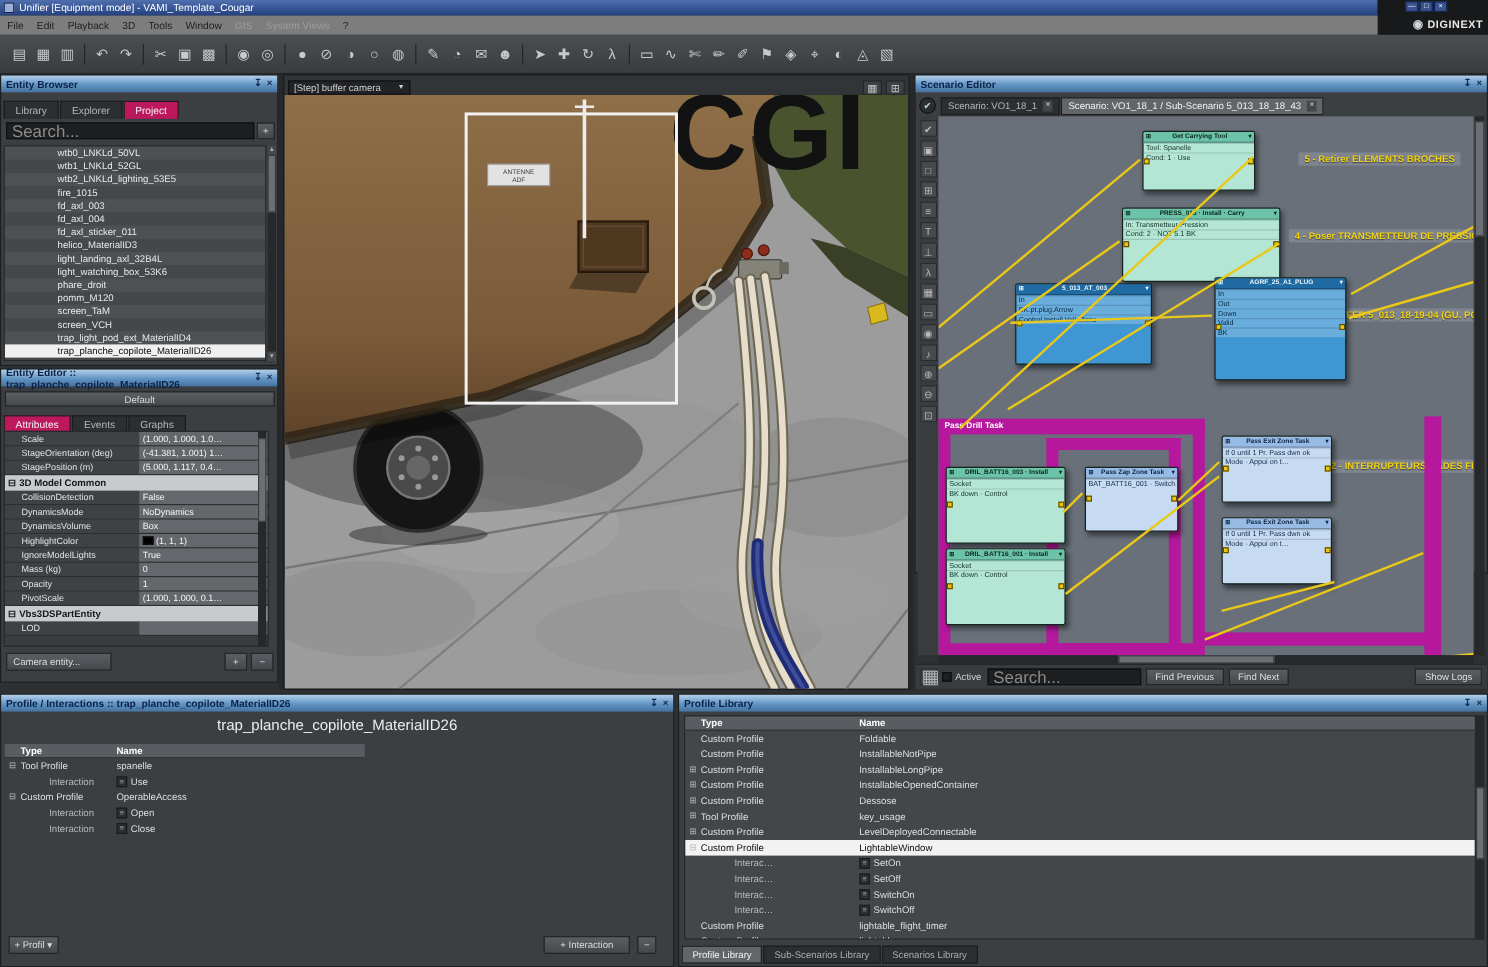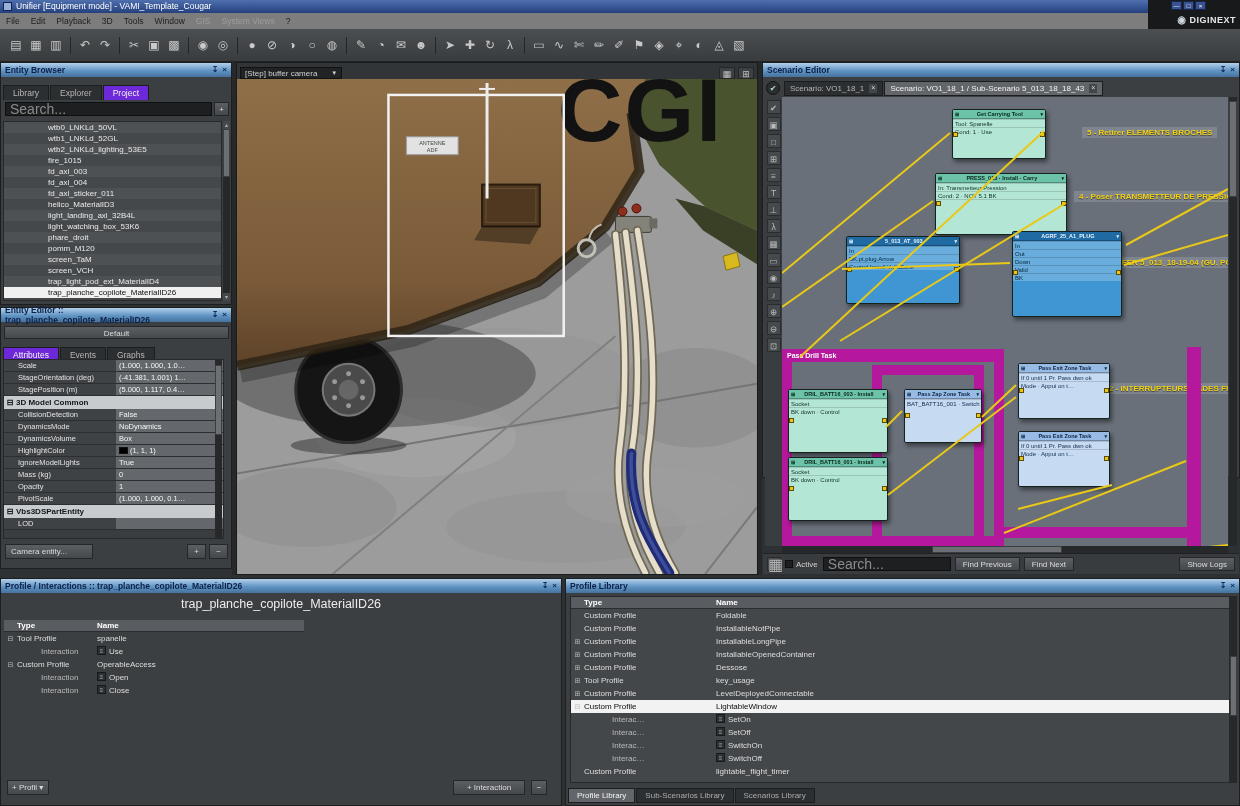--- a/index.html
+++ b/index.html
@@ -29,21 +29,21 @@
 
   
   .panel{position:absolute;background:#3c3f41;border:1px solid #1c1e20}
   .panel-hd{position:absolute;left:0;top:0;right:0;height:14px;
     background:linear-gradient(#b2d0ea,#6094c4 55%,#46729e);color:#0b2148;
     font-size:8.5px;font-weight:bold;display:flex;align-items:center;padding:0 4px}
   .panel-hd .sp{flex:1}
   .hd-mini{font-size:8px;color:#142c52;margin-left:4px;cursor:pointer;line-height:14px}
   .ptab{display:inline-block;background:#2c2f31;color:#b5b5b5;border:1px solid #1b1d1f;border-bottom:none;
     font-size:8.5px;padding:2px 9px;margin-right:1px;cursor:pointer;white-space:nowrap}
-  .ptab.active{background:#6d28d9;color:#f2f2f2}
+  .ptab.active{background:#be185d;color:#f2f2f2}
   .search{background:#1d1f21;border:1px solid #0d0f11;color:#d2d2d2;font-size:14px;height:14px;padding:0 4px;outline:none}
   input::placeholder{color:#8b8b8b}
   .btn{background:linear-gradient(#5b5f63,#45484b);border:1px solid #242628;color:#dcdcdc;
     font-size:8px;text-align:center;cursor:pointer;line-height:13px}
   .sb-track{position:absolute;background:#26282a}
   .sb-thumb{position:absolute;background:#6c7074;border:1px solid #3b3e40;cursor:pointer}
   .sb-arr{position:absolute;background:#46494c;color:#b0b0b0;font-size:6px;text-align:center;cursor:pointer}
 
   
   #entity-browser{left:0;top:62px;width:232px;height:243px}

